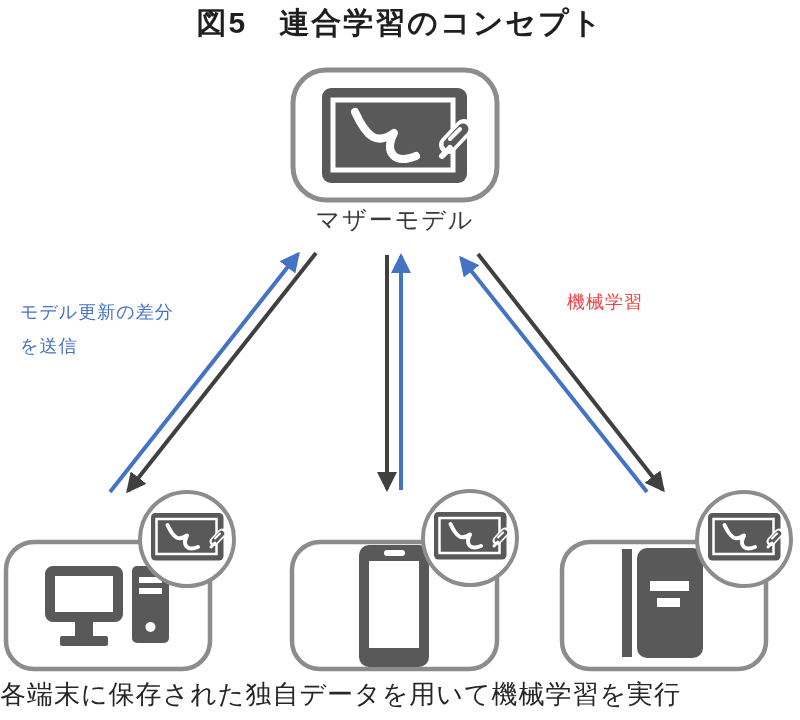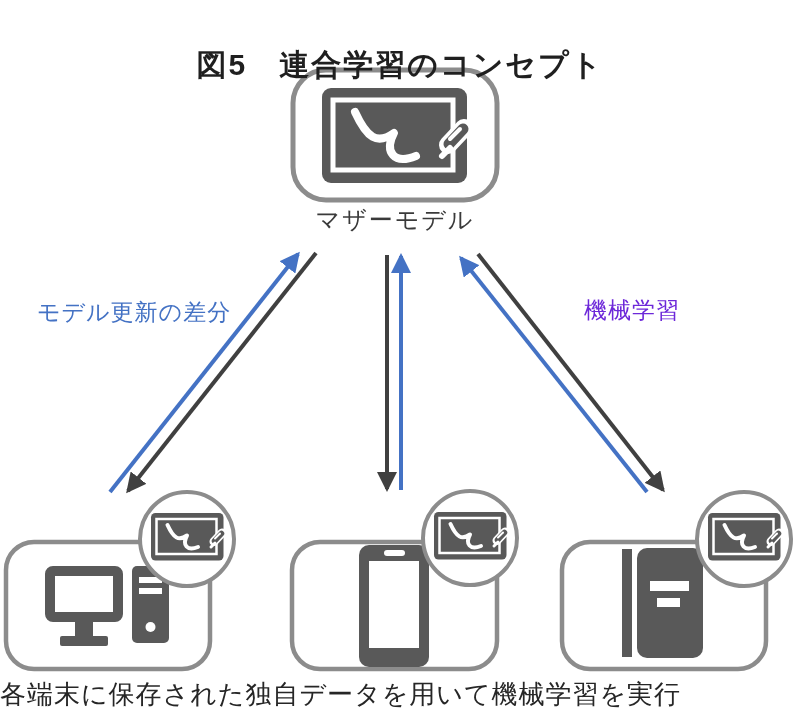--- a/index.html
+++ b/index.html
@@ -4,30 +4,30 @@
 <style>
   html,body{margin:0;padding:0;}
   body{
     width:800px;height:720px;position:relative;background:#ffffff;
     font-family:"Liberation Sans","DejaVu Sans",sans-serif;
     overflow:hidden;
   }
   .stage{position:absolute;left:0;top:0;width:800px;height:720px;}
   .fig-title{
     position:absolute;left:0;top:3px;width:800px;text-align:center;
-    font-size:30px;font-weight:600;color:#1f1f1f;letter-spacing:2px;margin-top:42px;
+    font-size:30px;font-weight:600;color:#1f1f1f;letter-spacing:2px;
   }
   .mother-label{
     position:absolute;left:293px;top:204px;width:204px;text-align:center;
     font-size:24px;color:#3a3a3a;letter-spacing:2px;white-space:nowrap;font-family:Liberation Serif, serif;
   }
-  .side-label{position:absolute;font-size:23px;line-height:34px;letter-spacing:1px;margin-left:17px;}
+  .side-label{position:absolute;font-size:18px;line-height:34px;letter-spacing:1px;}
   .side-label span{display:block;}
   .label-upload{left:20px;top:295px;color:#4472c4;}
-  .label-distribute{left:567px;top:293px;color:#6d28d9;text-align:right;}
+  .label-distribute{left:567px;top:285px;color:#ef4444;text-align:right;}
   .caption{
     position:absolute;left:0;top:677px;width:800px;text-align:left;
     font-size:26px;color:#262626;letter-spacing:1px;
   }
   svg{position:absolute;left:0;top:0;}
 </style>
 </head>
 <body>
 
 <div class="stage">
@@ -110,20 +110,21 @@
       <use href="#badge-glyph" xlink:href="#badge-glyph" transform="translate(744,539)"></use>
     </g>
   </svg>
 
   <div class="fig-title">図5　連合学習のコンセプト</div>
 
   <div class="mother-label">マザーモデル</div>
 
   <div class="side-label label-upload">
     <span>モデル更新の差分</span>
+    <span>を送信</span>
   </div>
 
   <div class="side-label label-distribute">
     <span>機械学習</span>
   </div>
 
   <div class="caption">各端末に保存された独自データを用いて機械学習を実行</div>
 
 </div>
 

